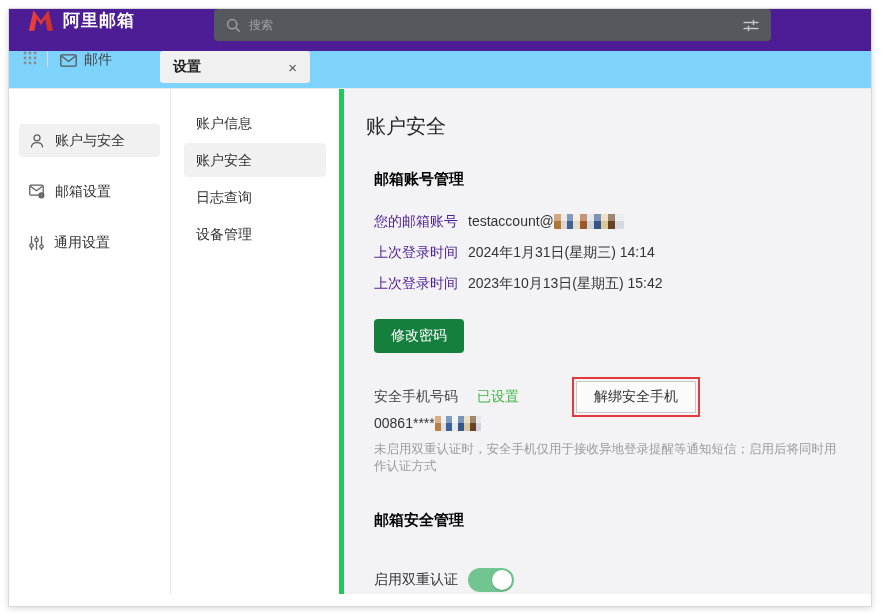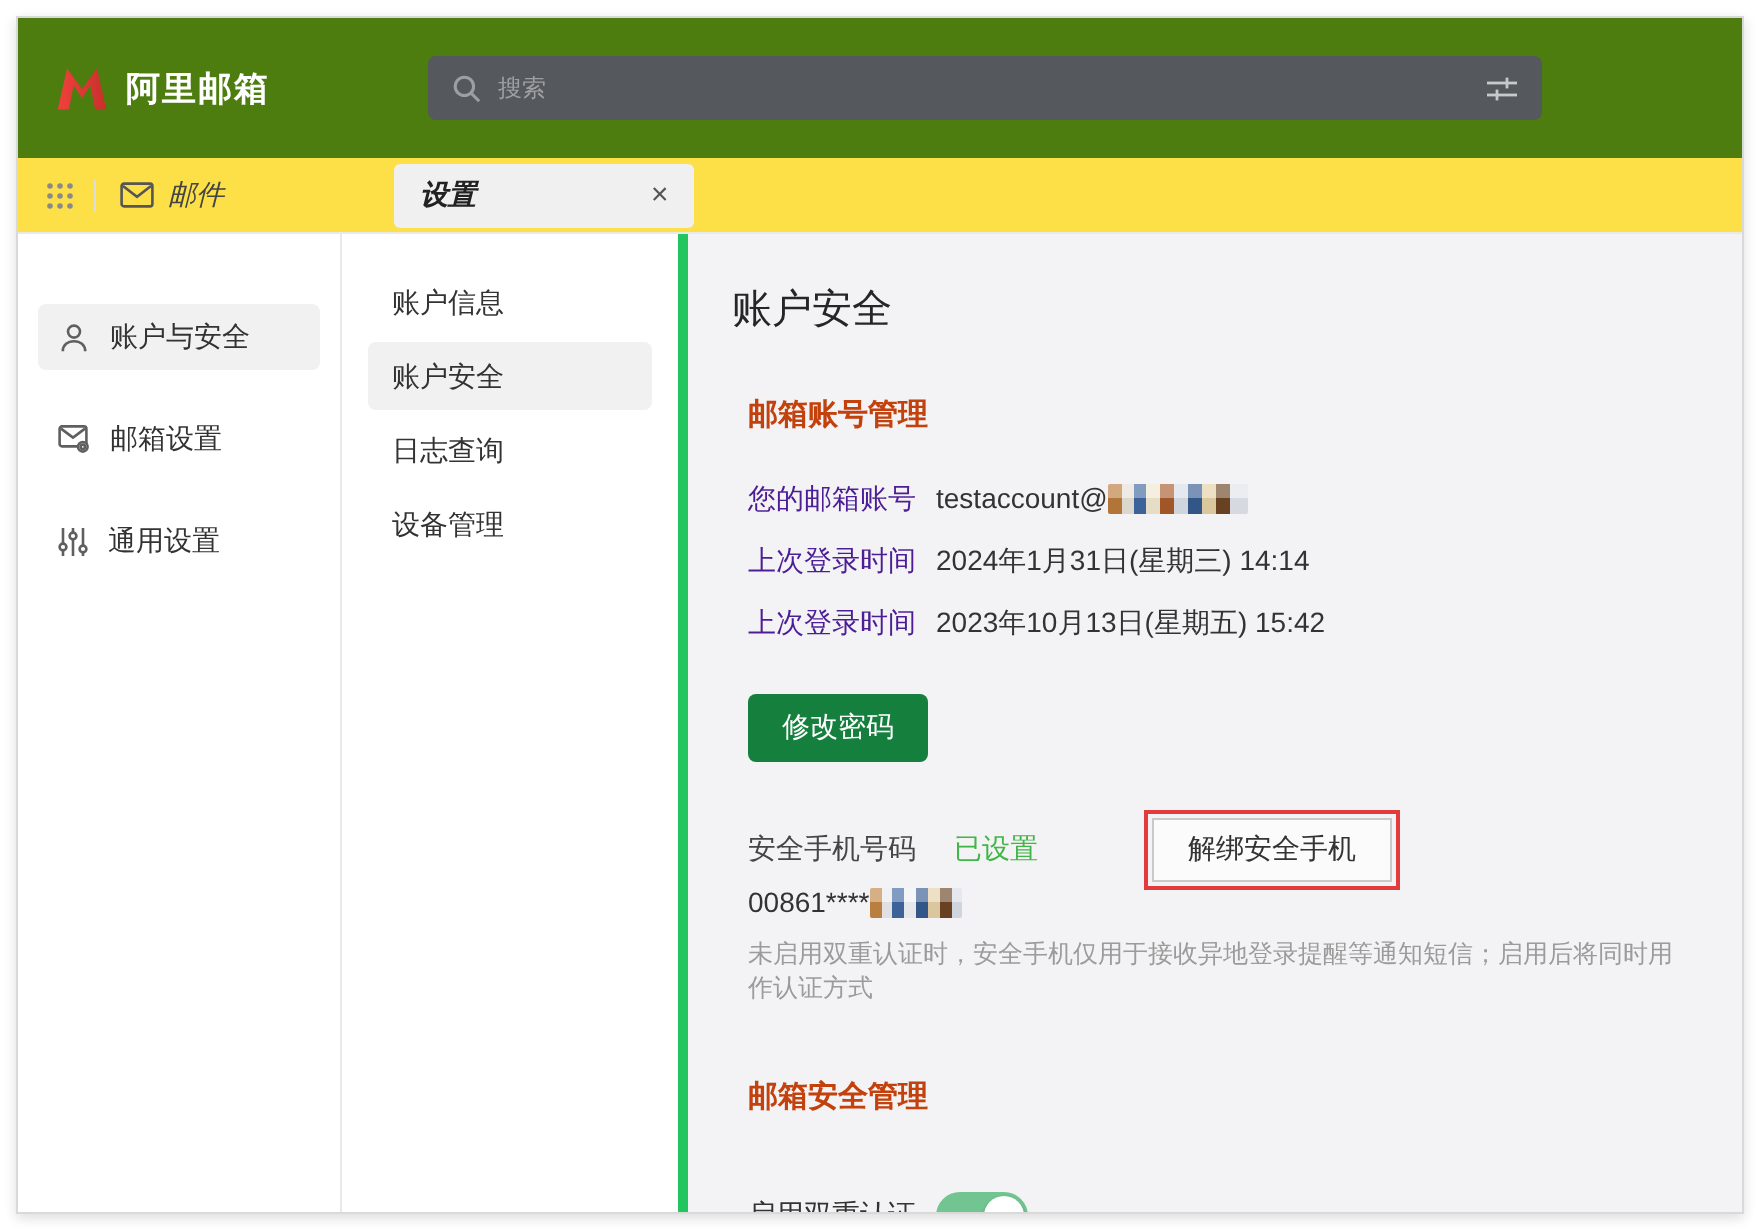--- a/index.html
+++ b/index.html
@@ -3,44 +3,44 @@
 <meta charset="utf-8">
 <style>
   * { margin:0; padding:0; box-sizing:border-box; }
   html,body { width:881px; height:615px; background:#fff; font-family:"Liberation Sans","DejaVu Sans",sans-serif; }
   .window {
     position:absolute; left:8px; top:8px; width:864px; height:599px;
     background:#fff; border:1px solid #d9d9d9; box-shadow:0 2px 6px rgba(0,0,0,.14);
     overflow:hidden;
   }
   
-  .topbar { height:70px; background:#4d7c0f; display:flex; align-items:center; padding:0 16px 0 18px; }
+  .topbar { height:42px; background:#4c1d95; display:flex; align-items:flex-start; padding:0 16px 0 18px; }
   .logo { display:flex; align-items:center; gap:8px; width:187px; }
   .logo-text { color:#ffffff; font-size:17px; font-weight:700; letter-spacing:1px; }
   .searchbox { width:557px; height:32px; background:#55585c; border-radius:4px; display:flex; align-items:center; padding:0 12px; gap:8px; }
   .searchbox input { flex:1; background:transparent; border:none; outline:none; color:#d6d8da; font-size:12px; font-family:inherit; }
   .searchbox input::placeholder { color:#9da0a3; }
   
-  .tabbar { height:38px; background:#fde047; border-bottom:1px solid #e9e9e9; display:flex; align-items:center; padding-left:14px;font-style:italic; }
+  .tabbar { height:38px; background:#7dd3fc; border-bottom:1px solid #e9e9e9; display:flex; align-items:flex-start; padding-left:14px; }
   .divider-v { width:1px; height:16px; background:#ddd; margin:0 12px 0 10px; }
   .mailtab { display:flex; align-items:center; gap:7px; font-size:14px; color:#444; cursor:default; }
-  .tab-active { margin-left:85px; width:150px; height:32px; background:#f0f0f1; border-radius:3px; display:flex; align-items:center; justify-content:space-between; padding:0 13px; }
+  .tab-active { margin-left:48px; width:150px; height:32px; background:#f0f0f1; border-radius:3px; display:flex; align-items:center; justify-content:space-between; padding:0 13px; }
   .tab-active .tab-label { font-size:14px; font-weight:700; color:#222; }
   .tab-close { color:#555; font-size:15px; line-height:1; cursor:pointer; }
   
   .bodyrow { display:flex; height:505px; }
   .side1 { width:162px; border-right:1px solid #e9e9e9; background:#fff; padding-top:17px; }
   .side1 .item { display:flex; align-items:center; gap:10px; height:33px; margin:18px 10px 3px; padding:0 10px; border-radius:4px; font-size:14px; color:#333; cursor:pointer; }
   .side1 .item.active { background:#f1f1f2; }
   .side2 { width:173px; border-right:5px solid #22c55e; background:#fff; padding-top:15px; }
   .side2 .item { height:34px; line-height:34px; margin:2px 13px 3px; padding:0 12px; border-radius:4px; font-size:14px; color:#333; cursor:pointer; }
   .side2 .item.active { background:#f1f1f2; }
   main { flex:1; background:#f3f3f5; padding:24px 24px 0 22px; overflow:hidden; }
   .page-title { font-size:20px; font-weight:400; color:#262626; margin-bottom:30px; }
-  .section-title { font-size:15px; font-weight:700; color:#c2410c; margin-left:8px; }
+  .section-title { font-size:15px; font-weight:700; color:#000000; margin-left:8px; }
   .info-rows { margin:22px 0 0 8px; }
   .info-row { display:flex; gap:10px; font-size:14px; line-height:20px; margin-bottom:11px; }
   .info-row .lbl { color:#4c1d95; }
   .info-row .val { color:#333; }
   .mosaic { display:inline-block; vertical-align:-3px; height:15px; border-radius:1px;
     background:
       linear-gradient(180deg, rgba(255,255,255,.35) 0 46%, rgba(0,0,0,.04) 46% 100%),
       linear-gradient(90deg,#b97a3a 0 7px,#e5e0d5 7px 13px,#3f66a0 13px 19px,#efe6cf 19px 26px,#a85a2a 26px 33px,#d7dde6 33px 40px,#35598f 40px 47px,#e3cfa4 47px 54px,#6b4423 54px 61px,#dfe3e9 61px 70px);
   }
   .mosaic.email { width:70px; }

